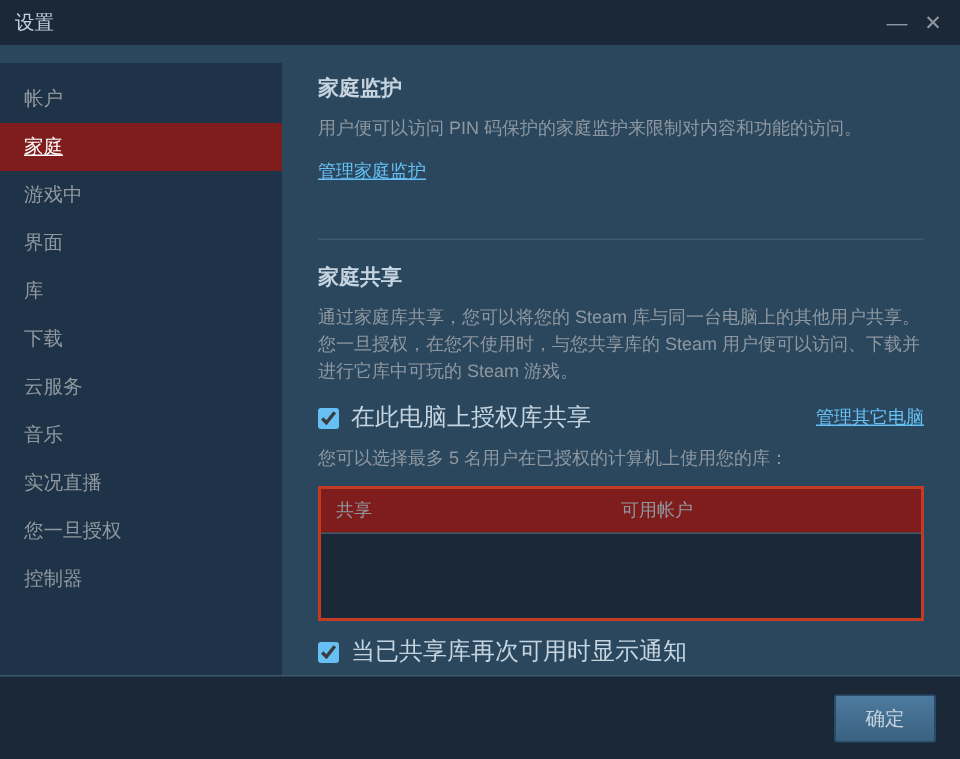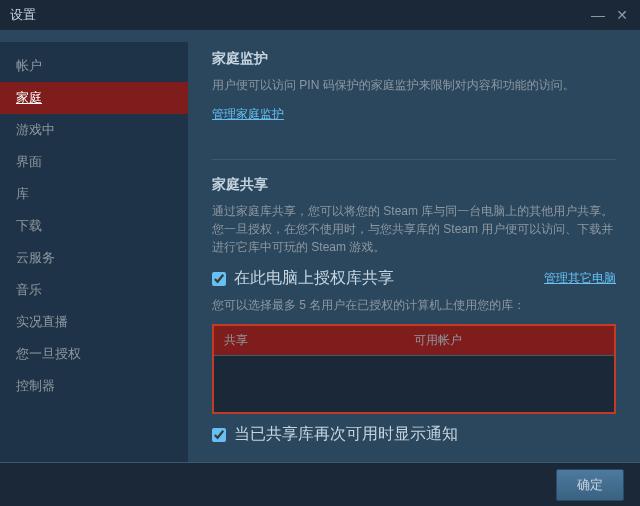--- a/index.html
+++ b/index.html
@@ -142,21 +142,21 @@
       display: flex;
       align-items: center;
     }
     .share-hint {
       color: #8f98a0;
       font-size: 12px;
       margin-bottom: 6px;
     }
     .bottom-bar {
       background: #1b2838;
-      height: 44px;
+      height: 56px;
       display: flex;
       align-items: center;
       justify-content: flex-end;
       padding: 0 16px;
       flex-shrink: 0;
       border-top: 1px solid #3d5a6e;
     }
     .confirm-btn {
       background: linear-gradient(to bottom, #4d7a9f, #3a6180);
       color: #c6d4df;

